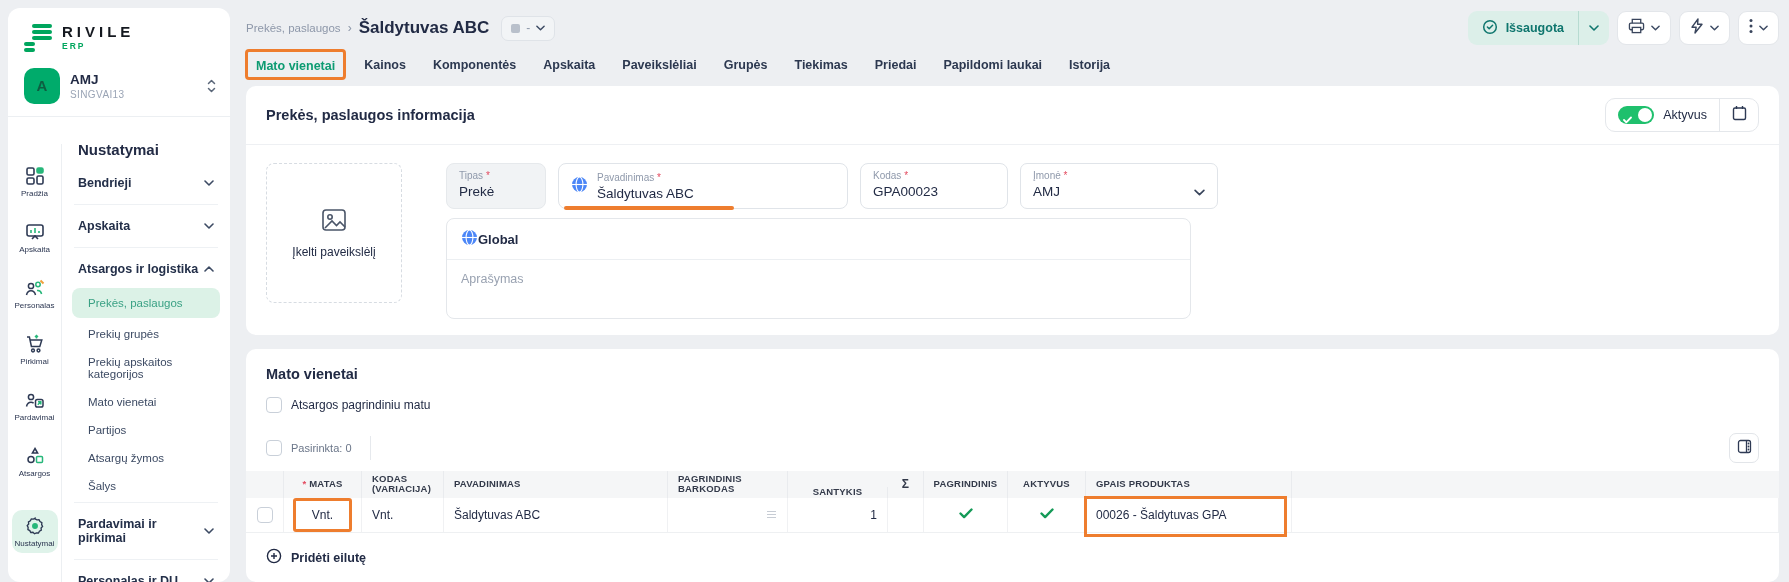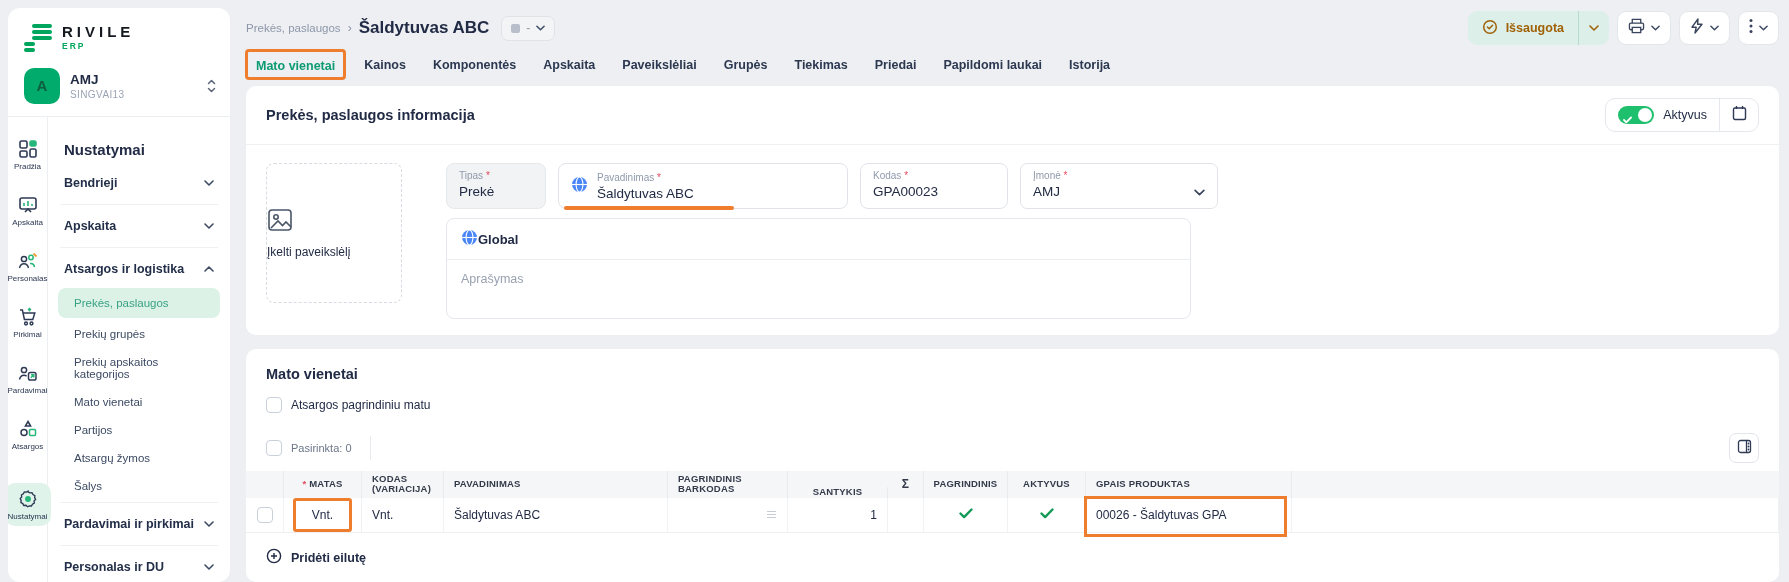--- a/index.html
+++ b/index.html
@@ -16,21 +16,21 @@
   .lm3 { width:20px; margin-left:8px; } .lm4 { width:11px; } .lm5 { width:11px; }
   .brand-name { font-size:15px; font-weight:800; letter-spacing:4px; color:#14181f; line-height:1; }
   .brand-sub { font-size:8.5px; font-weight:700; letter-spacing:2px; color:#00a65e; margin-top:2px; }
   .user-row { display:flex; align-items:center; gap:10px; margin:10px 14px 12px 16px; }
   .avatar { width:36px; height:36px; border-radius:10px; background:#00ab6b; color:#0d5e41; font-size:15px; font-weight:700; display:flex; align-items:center; justify-content:center; }
   .user-name { font-size:13.5px; font-weight:700; color:#222b45; }
   .user-account { font-size:10px; color:#9aa4b5; letter-spacing:.4px; margin-top:2px; }
   .user-sort { margin-left:auto; color:#5b6779; display:flex; }
   .hdiv { height:1px; background:#eceff2; }
   .left-body { flex:1; display:flex; min-height:0; }
-  .rail { width:40px; flex-shrink:0; border-right:1px solid #eceff2; padding-top:16px; display:flex; flex-direction:column; align-items:center; gap:13px; }
+  .rail { width:54px; flex-shrink:0; border-right:1px solid #eceff2; padding-top:16px; display:flex; flex-direction:column; align-items:center; gap:13px;margin-top:27px; }
   .rail-item { width:46px; padding:6px 0 5px; border-radius:10px; display:flex; flex-direction:column; align-items:center; gap:3px; cursor:pointer; }
   .rail-item.active { background:#dff3ea; margin-top:14px; }
   .rail-label { font-size:8px; color:#2a3550; }
   .rail-ic { color:#2e3a54; display:flex; }
 
   
   .menu { flex:1; padding-top:10px; overflow:hidden; }
   .menu-title { font-size:15px; font-weight:800; color:#222b45; padding:14px 16px 6px; }
   .menu-group { display:flex; align-items:center; justify-content:space-between; padding:12px 16px; font-size:12.5px; font-weight:700; color:#232f49; cursor:pointer; }
   .menu-div { height:1px; background:#eef1f4; margin:2px 12px; }
@@ -41,21 +41,21 @@
   
   .main { flex:1; display:flex; flex-direction:column; min-width:0; }
   .topbar { display:flex; align-items:center; height:36px; margin-top:2px; }
   .breadcrumb { font-size:11.5px; color:#8d97a9; cursor:pointer; }
   .bc-sep { margin:0 7px; color:#8d97a9; font-size:12px; }
   .page-title { font-size:17px; font-weight:800; color:#222b45; }
   .layout-btn { margin-left:12px; height:25px; border:1px solid #dfe3e8; background:#f2f4f6; border-radius:7px; display:flex; align-items:center; gap:6px; padding:0 9px; cursor:pointer; color:#7d8799; }
   .layout-sq { width:9px; height:9px; border-radius:2px; background:#b9c0cb; }
   .layout-dash { font-size:12px; color:#8d97a9; }
   .top-actions { margin-left:auto; display:flex; gap:8px; }
-  .saved-btn { display:flex; align-items:stretch; background:#dcefe9; border-radius:9px; height:34px; color:#a16207; cursor:pointer; }
+  .saved-btn { display:flex; align-items:stretch; background:#dcefe9; border-radius:9px; height:34px; color:#0f766e; cursor:pointer; }
   .saved-main { display:flex; align-items:center; gap:8px; padding:0 14px; font-size:12.5px; font-weight:600; }
   .saved-div { width:1px; background:rgba(15,130,102,.18); }
   .saved-caret { display:flex; align-items:center; padding:0 10px; }
   .icon-btn { height:34px; background:#fff; border:1px solid #e3e6ea; border-radius:9px; display:flex; align-items:center; justify-content:center; gap:6px; padding:0 10px; cursor:pointer; color:#39455c; }
 
   .tabs { display:flex; align-items:center; gap:27px; height:34px; padding-left:8px; margin-top:2px; }
   .tab { font-size:12.5px; font-weight:700; color:#2c3850; cursor:pointer; white-space:nowrap; }
   .tab-active-wrap { position:relative; padding:2px 2px; }
   .tab.active { color:#0d9b72; border-bottom:2.5px solid #0d9b72; padding-bottom:4px; }
   .ann-frame-tab { position:absolute; top:-5px; bottom:-4px; left:-9px; right:-9px; border:3px solid #ee7d2e; border-radius:4px; pointer-events:none; }
@@ -67,21 +67,21 @@
   .active-box { margin-left:auto; border:1px solid #e4e7eb; border-radius:10px; height:34px; display:flex; align-items:center; }
   .toggle-wrap { display:flex; align-items:center; gap:9px; padding:0 12px; cursor:pointer; }
   .toggle { width:36px; height:18px; border-radius:10px; background:#1fc06d; position:relative; }
   .toggle .knob { position:absolute; right:2px; top:2px; width:14px; height:14px; border-radius:50%; background:#fff; }
   .toggle .tick { position:absolute; left:5px; top:4px; }
   .toggle-label { font-size:12.5px; color:#222b45; }
   .active-div { width:1px; height:100%; background:#e4e7eb; }
   .cal-btn { width:38px; height:100%; display:flex; align-items:center; justify-content:center; cursor:pointer; color:#2e3a54; }
 
   .info-body { display:flex; gap:16px; padding:18px 20px 16px; }
-  .upload-box { width:136px; height:140px; border:1.6px dashed #d7dce2; border-radius:8px; display:flex; flex-direction:column; align-items:flex-start; justify-content:center; gap:9px; cursor:pointer; color:#222b45; }
+  .upload-box { width:136px; height:140px; border:1.6px dashed #d7dce2; border-radius:8px; display:flex; flex-direction:column; align-items:center; justify-content:center; gap:9px; cursor:pointer; color:#222b45; }
   .upload-label { font-size:12px; }
   .form-area { display:flex; flex-direction:column; gap:9px;margin-left:28px; }
   .fields-row { display:flex; gap:12px; }
   .field { border:1px solid #e0e4e9; border-radius:8px; height:46px; padding:6px 12px; background:#fff; position:relative; cursor:text; }
   .field-label { font-size:10px; color:#8f99ab; }
   .req { color:#e34a5f; }
   .field-value { font-size:13.5px; color:#222b45; margin-top:3px; }
   .field-tipas { width:100px; background:#f1f3f5; border-color:#e6e9ec; cursor:default; }
   .field-pav { width:290px; display:flex; align-items:center; gap:9px; padding-top:0; padding-bottom:0; }
   .field-kodas { width:148px; }

